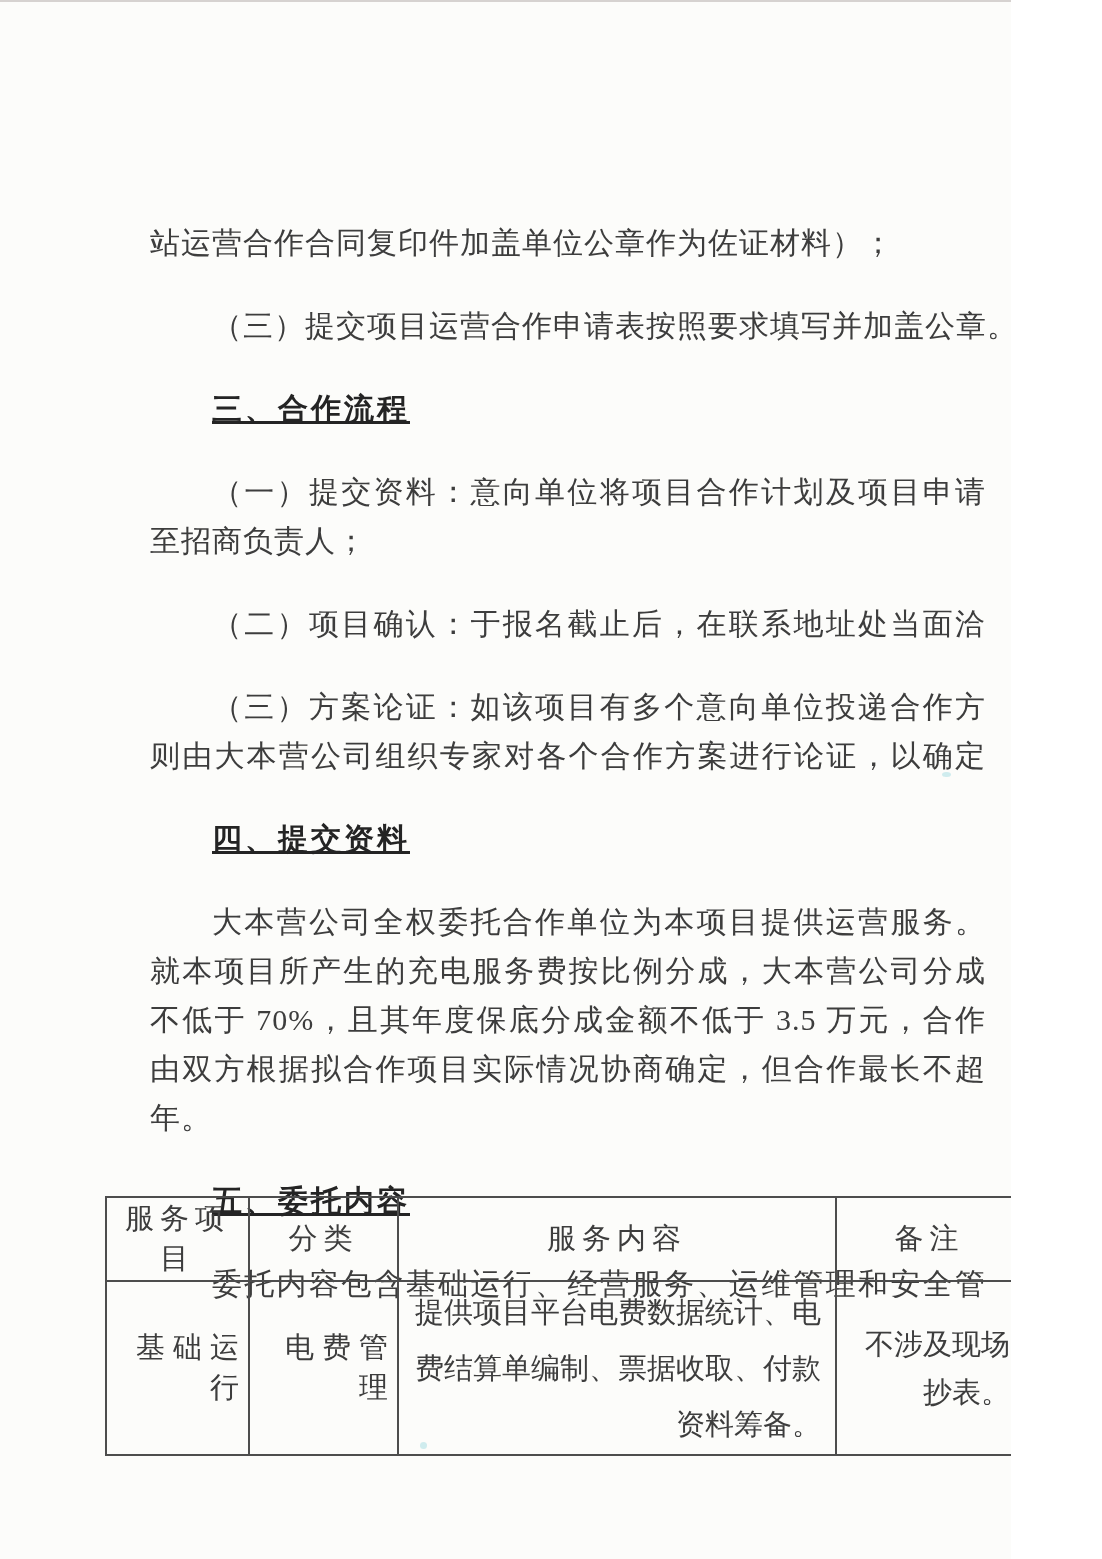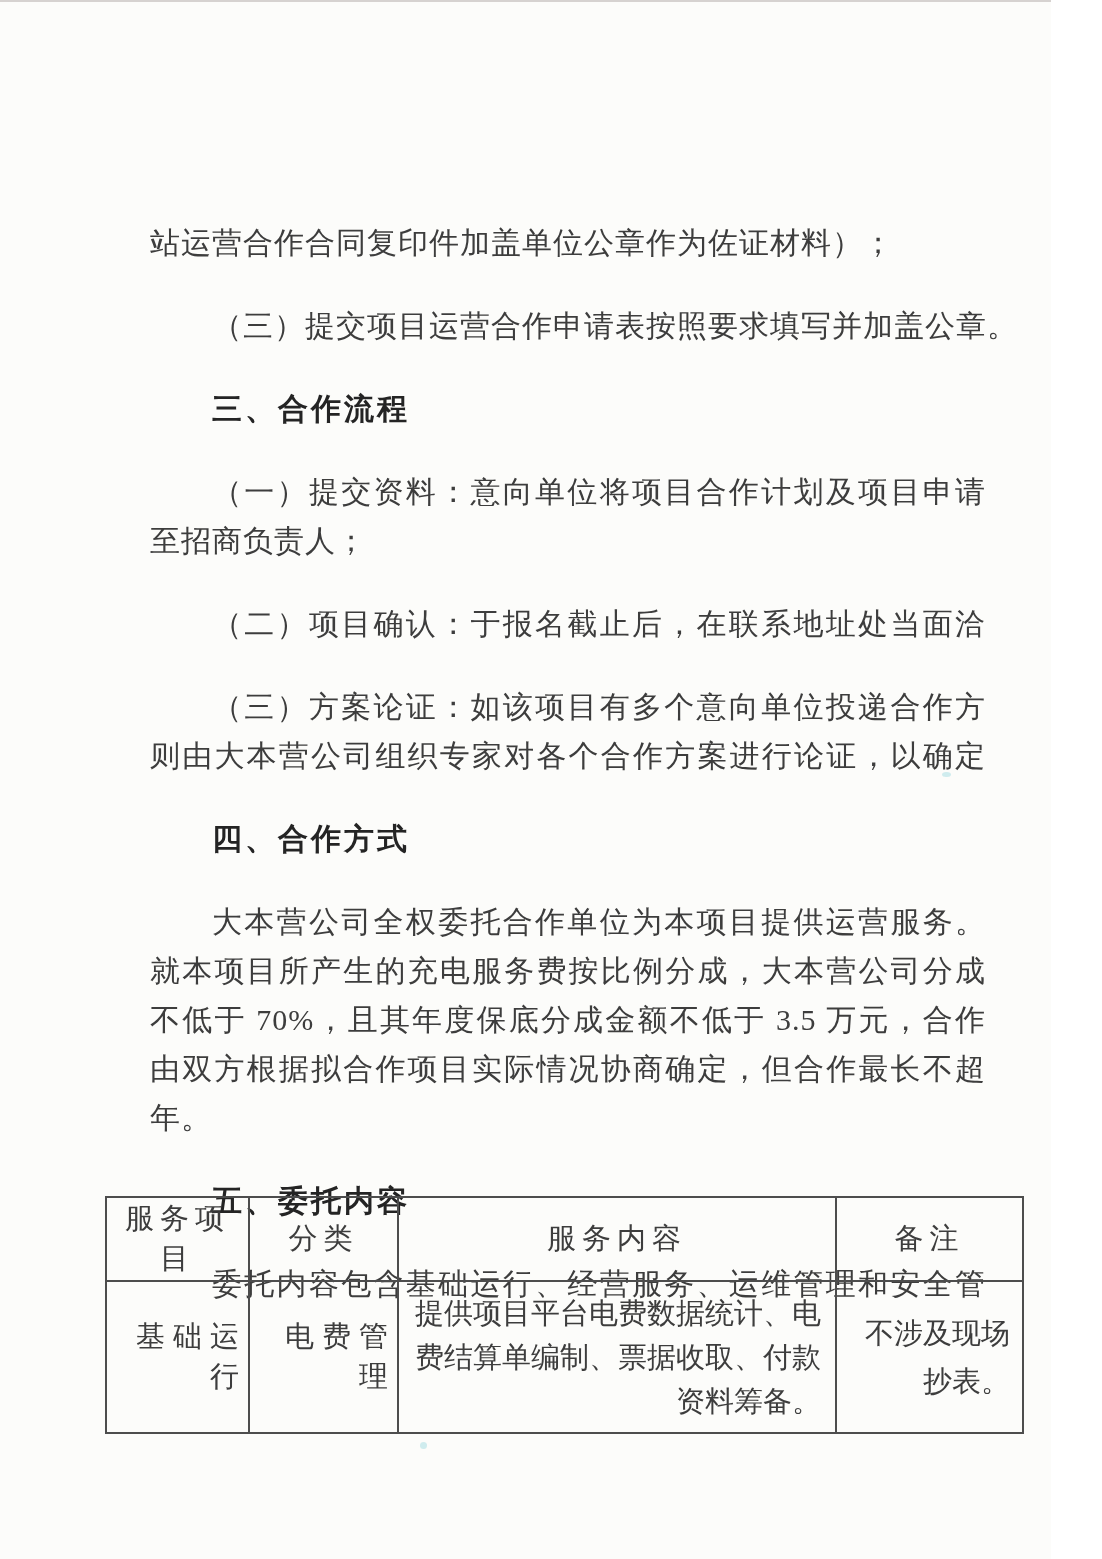--- a/index.html
+++ b/index.html
@@ -8,21 +8,20 @@
     background: #ffffff;
   }
   .page {
     position: relative;
     width: 1011px;
     height: 1559px;
     background: #fcfcfa;
     overflow: hidden;
     font-family: "Liberation Serif", "DejaVu Serif", serif;
     color: #3d3d3d;
-    padding-left: 40px;
   }
   
   .scan-edge-top {
     position: absolute;
     top: 0; left: 0;
     width: 100%;
     height: 2px;
     background: #c9c4c1;
     opacity: .75;
   }
@@ -59,20 +58,21 @@
   }
   .line.indent {
     text-indent: 62px;
     margin-top: 34px;
   }
   .line.heading {
     font-family: "Liberation Sans", "DejaVu Sans", sans-serif;
     font-weight: bold;
     color: #242424;
     letter-spacing: 3px;
+    text-decoration: underline;
   }
 
   
   .svc-table {
     position: absolute;
     left: 105px;
     top: 1196px;
     width: 917px;
     border-collapse: collapse;
     table-layout: fixed;
@@ -98,21 +98,21 @@
   .svc-table td {
     height: 146px;
     vertical-align: middle;
   }
   .cell-center {
     text-align: center;
     letter-spacing: 8px;
   }
   .cell-content {
     padding: 2px 14px;
-    line-height: 44px;
+    line-height: 56px;
     text-align: justify;
     letter-spacing: 0;
   }
   .cell-note {
     padding: 2px 12px;
     line-height: 48px;
     text-align: justify;
     letter-spacing: 0;
   }
 </style>
@@ -125,21 +125,21 @@
 
   <div class="doc-text">
     <div class="line">站运营合作合同复印件加盖单位公章作为佐证材料）；</div>
     <div class="line indent">（三）提交项目运营合作申请表按照要求填写并加盖公章。</div>
     <div class="line indent heading">三、合作流程</div>
     <div class="line indent fill">（一）提交资料：意向单位将项目合作计划及项目申请书交</div>
     <div class="line">至招商负责人；</div>
     <div class="line indent fill">（二）项目确认：于报名截止后，在联系地址处当面洽谈合</div>
     <div class="line indent fill">（三）方案论证：如该项目有多个意向单位投递合作方案，</div>
     <div class="line fill">则由大本营公司组织专家对各个合作方案进行论证，以确定最终</div>
-    <div class="line indent heading">四、合作方式</div>
+    <div class="line indent heading">四、提交资料</div>
     <div class="line indent fill">大本营公司全权委托合作单位为本项目提供运营服务。双方</div>
     <div class="line fill">就本项目所产生的充电服务费按比例分成，大本营公司分成比例</div>
     <div class="line fill">不低于 70%，且其年度保底分成金额不低于 3.5 万元，合作期限</div>
     <div class="line fill">由双方根据拟合作项目实际情况协商确定，但合作最长不超过五</div>
     <div class="line">年。</div>
     <div class="line indent heading">五、委托内容</div>
     <div class="line indent fill">委托内容包含基础运行、经营服务、运维管理和安全管理。</div>
   </div>
 
   <table class="svc-table">

